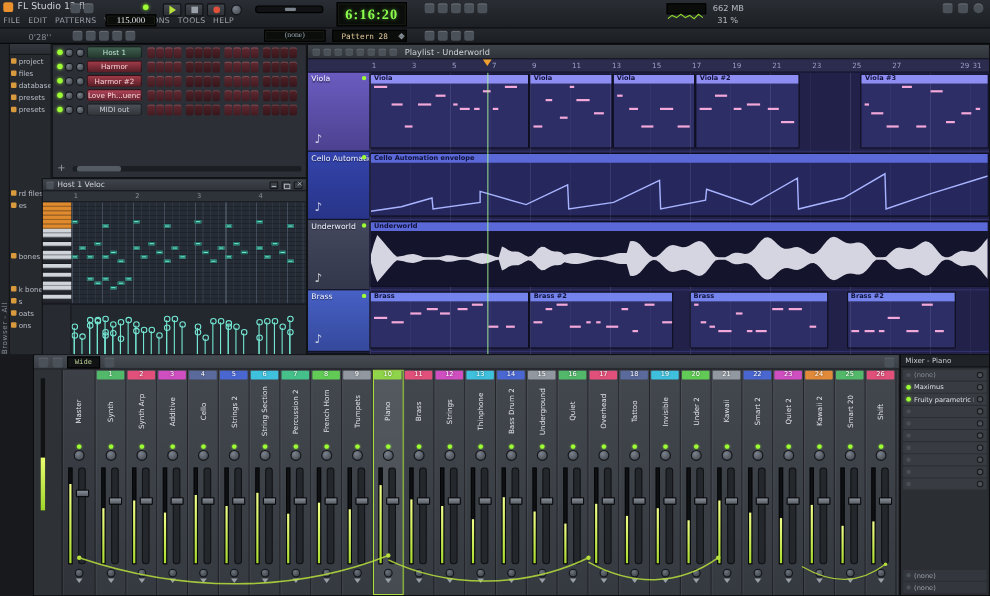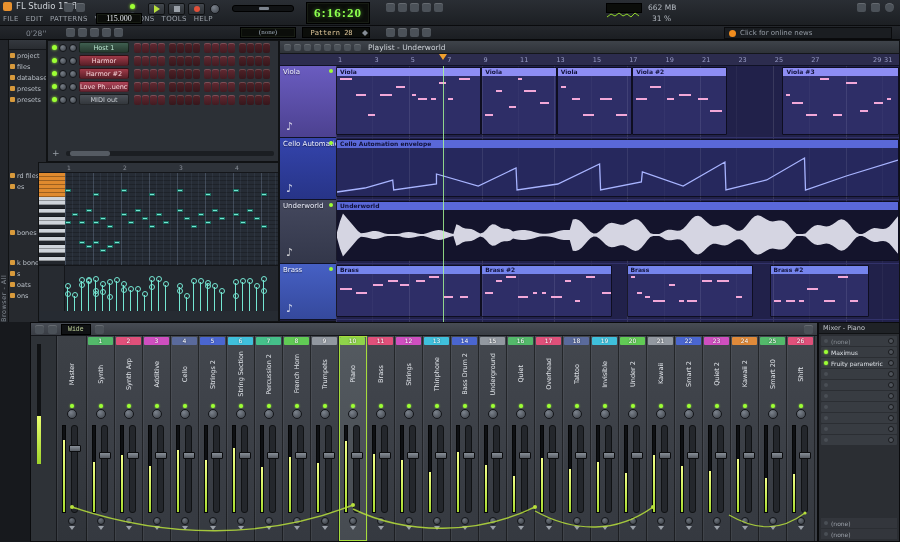--- a/index.html
+++ b/index.html
@@ -236,24 +236,20 @@
       <span class="pat-label">Pattern 28</span>
       <span class="spin">
           <i class="up"></i>
           <i class="dn"></i>
         </span>
     </div>
     <span class="tb-ico" style="left:386px;top:2px"></span>
     <span class="tb-ico" style="left:398px;top:2px"></span>
     <span class="tb-ico" style="left:410px;top:2px"></span>
     <span class="tb-ico" style="left:422px;top:2px"></span>
-    <div class="news">
-      <span class="news-ico"></span>
-      <span class="news-text">Click for online news</span>
-    </div>
   </div>
 
   <div class="side-strip">
     <span>Browser - All</span>
   </div>
   <div class="browser">
     <div class="b-head"></div>
     <div id="browser-items">
         <div class="b-item">
           <span class="b-ico"></span>
@@ -431,20 +427,27 @@
       </div>
     <div class="rk-foot">
       <span class="rk-plus">+</span>
       <span class="rk-scroll">
           <i></i>
         </span>
     </div>
   </div>
 
   <div class="proll">
+    <div class="pr-title">
+      <span class="tb-ico" style="position:static;width:7px;height:7px"></span>
+      <span class="t">Host 1 Veloc</span>
+      <span class="winbtn min"></span>
+      <span class="winbtn max"></span>
+      <span class="winbtn close"></span>
+    </div>
     <div class="pr-tool" id="pr-tool">
         <span class="pr-rnum" style="left: 28px;">1</span>
         <span class="pr-rnum" style="left: 84px;">2</span>
         <span class="pr-rnum" style="left: 140px;">3</span>
         <span class="pr-rnum" style="left: 196px;">4</span>
       </div>
     <div class="pr-body">
       <div class="pr-keys" id="pr-keys">
           <div class="pr-key orange"></div>
           <div class="pr-key orange"></div>

